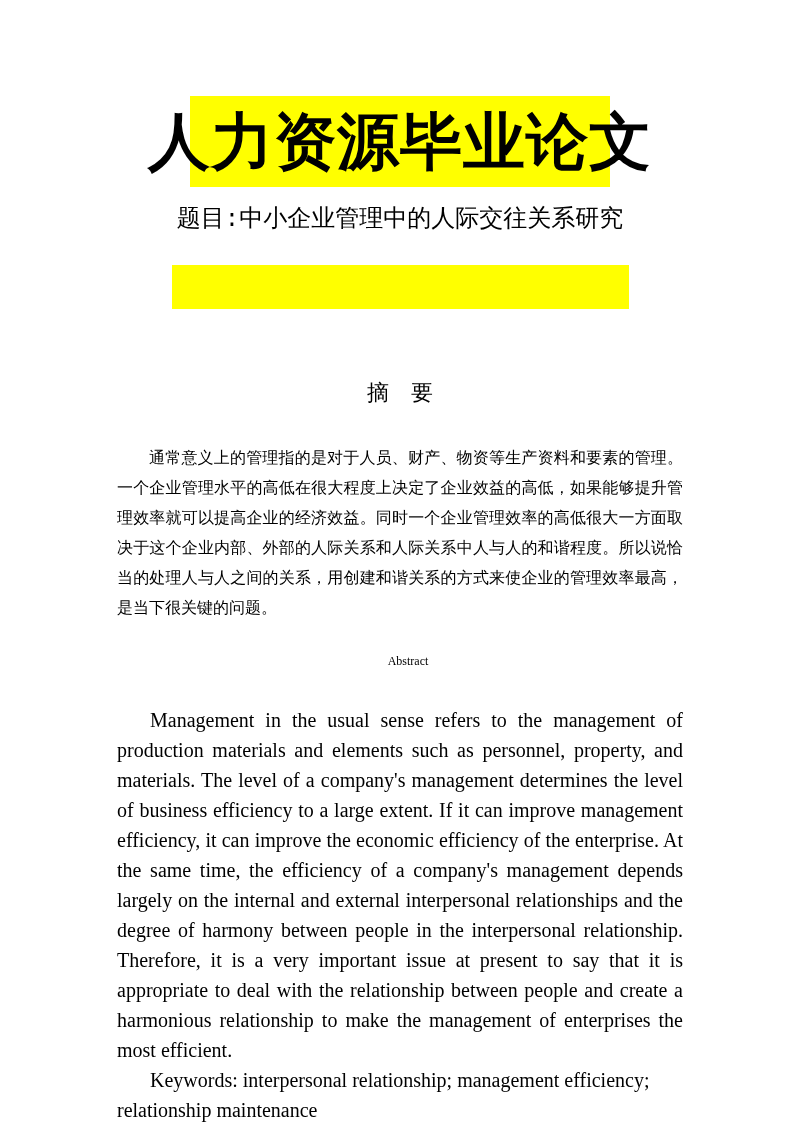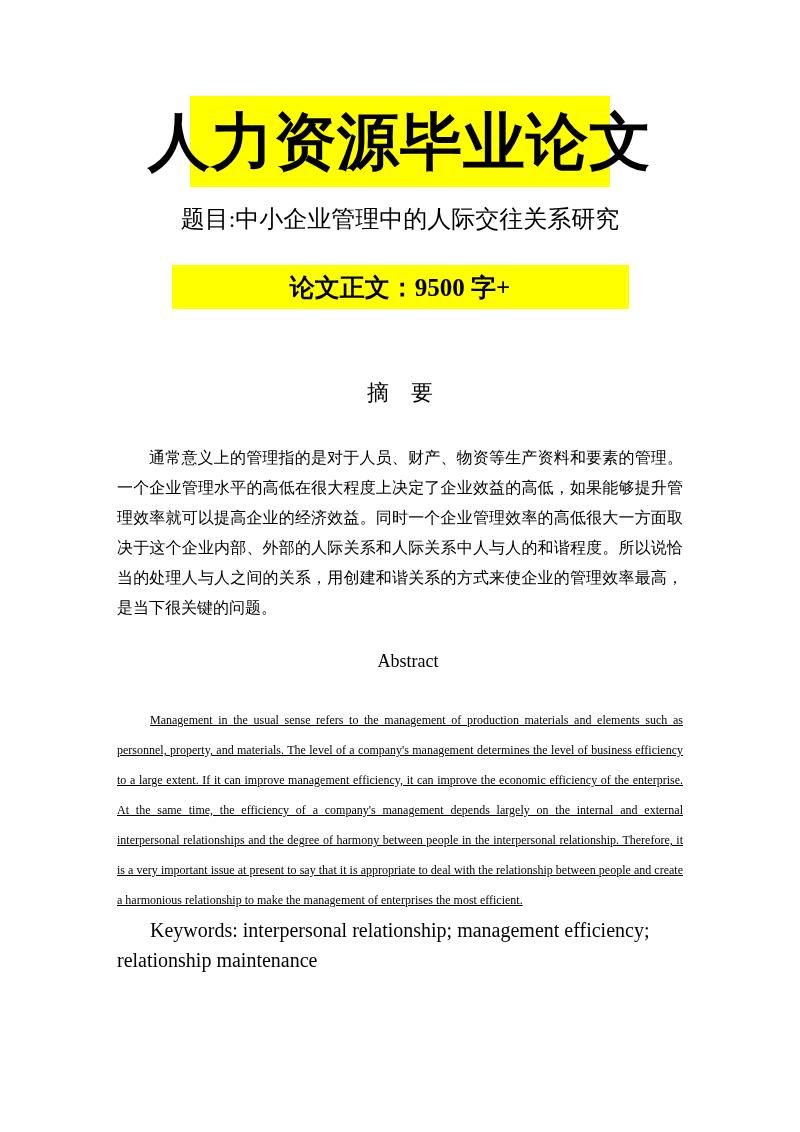--- a/index.html
+++ b/index.html
@@ -30,20 +30,21 @@
     line-height: 1;
     letter-spacing: 1px;
     white-space: nowrap;
   }
   .subtitle {
     margin-top: 16px;
     text-align: center;
     font-size: 24px;
     line-height: 33px;
     white-space: nowrap;
+    font-family: Liberation Mono, monospace;
   }
   .stats-highlight {
     margin: 29px auto 0 auto;
     width: 457px; height: 44px;
     background: var(--hl);
     display: flex; align-items: center; justify-content: center;
     gap: 52px;
     font-size: 25px;
     font-weight: bold;
     white-space: nowrap;
@@ -66,32 +67,31 @@
   .cn-keywords {
     margin: 0 117px 0 117px;
     width: 566px;
     font-size: 16px;
     line-height: 30px;
     text-indent: 32px;
   }
   .en-heading {
     margin: 27px 0 0 16px;
     text-align: center;
-    font-size: 18px;
+    font-size: 12px;
     font-weight: normal;
     line-height: 22px;
   }
   .en-body {
     margin: 33px 117px 0 117px;
     width: 566px;
-    font-size: 12px;
+    font-size: 20px;
     line-height: 30px;
     text-align: justify;
     text-indent: 33px;
-    text-decoration: underline;
   }
   .en-keywords {
     margin: 0 117px 0 117px;
     width: 566px;
     font-size: 20px;
     line-height: 30px;
     text-indent: 33px;
   }
 </style>
 </head>
@@ -99,21 +99,20 @@
 
 <div class="page">
 
   <div class="title-highlight">
     <h1 class="thesis-title">人力资源毕业论文</h1>
   </div>
 
   <div class="subtitle">题目:中小企业管理中的人际交往关系研究</div>
 
   <div class="stats-highlight">
-    <span>论文正文：9500 字+</span>
   </div>
 
   <h2 class="cn-heading">摘　要</h2>
 
   <p class="cn-body">通常意义上的管理指的是对于人员、财产、物资等生产资料和要素的管理。一个企业管理水平的高低在很大程度上决定了企业效益的高低，如果能够提升管理效率就可以提高企业的经济效益。同时一个企业管理效率的高低很大一方面取决于这个企业内部、外部的人际关系和人际关系中人与人的和谐程度。所以说恰当的处理人与人之间的关系，用创建和谐关系的方式来使企业的管理效率最高，是当下很关键的问题。</p>
 
 
   <h3 class="en-heading">Abstract</h3>
 
   <p class="en-body">Management in the usual sense refers to the management of production materials and elements such as personnel, property, and materials. The level of a company's management determines the level of business efficiency to a large extent. If it can improve management efficiency, it can improve the economic efficiency of the enterprise. At the same time, the efficiency of a company's management depends largely on the internal and external interpersonal relationships and the degree of harmony between people in the interpersonal relationship. Therefore, it is a very important issue at present to say that it is appropriate to deal with the relationship between people and create a harmonious relationship to make the management of enterprises the most efficient.</p>

